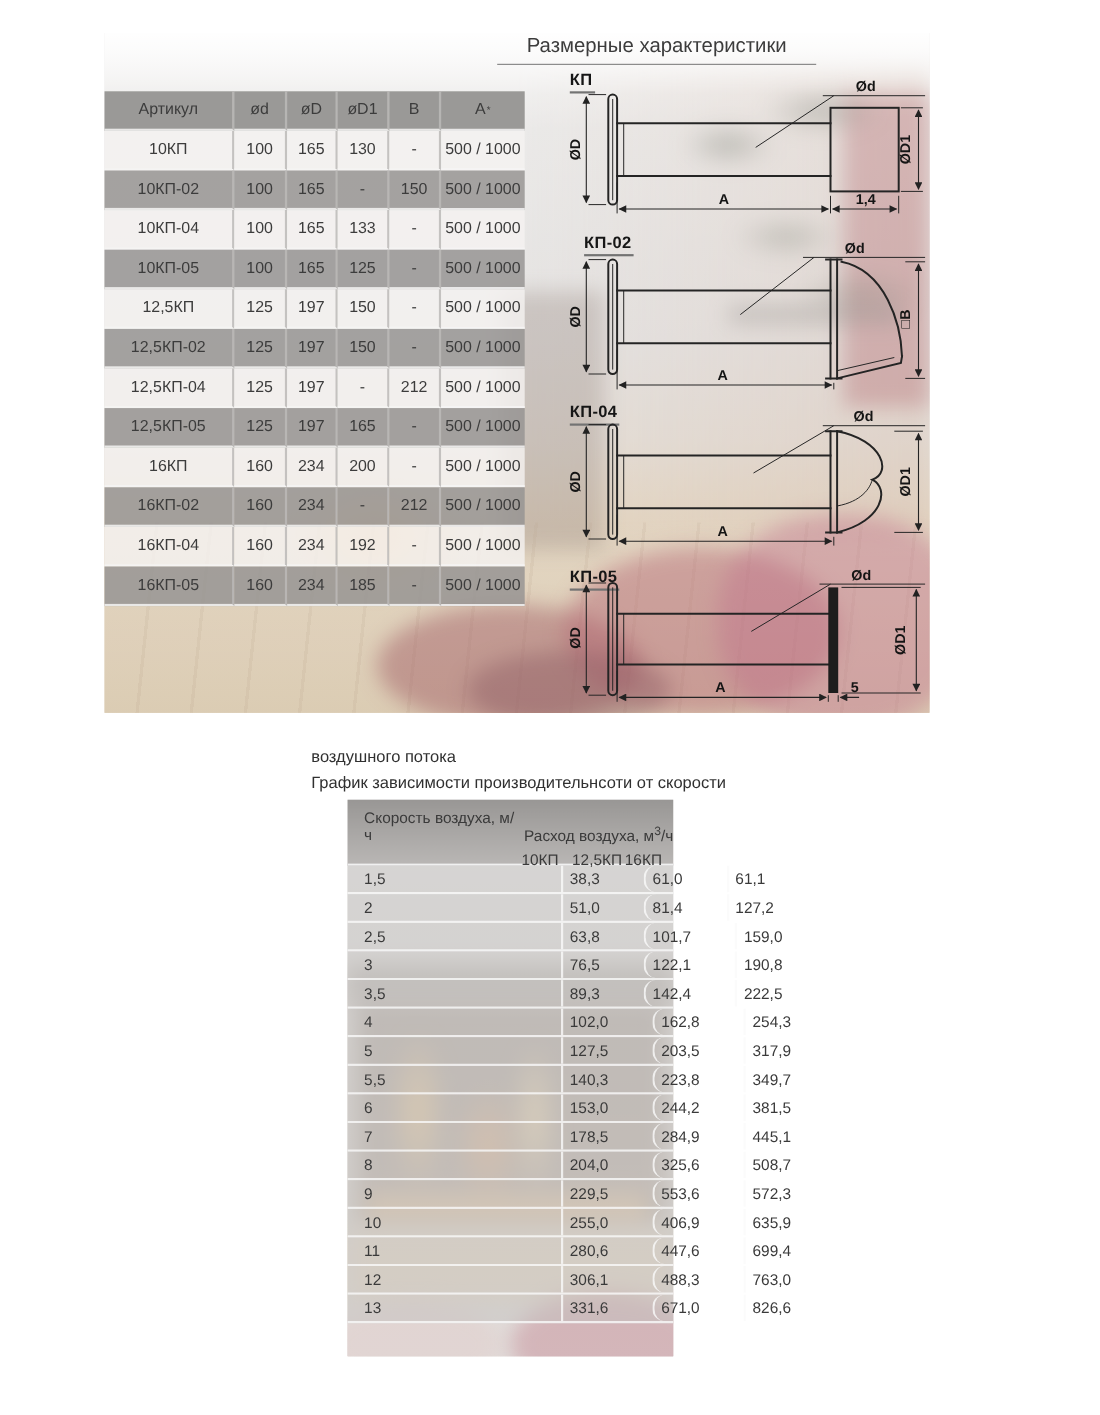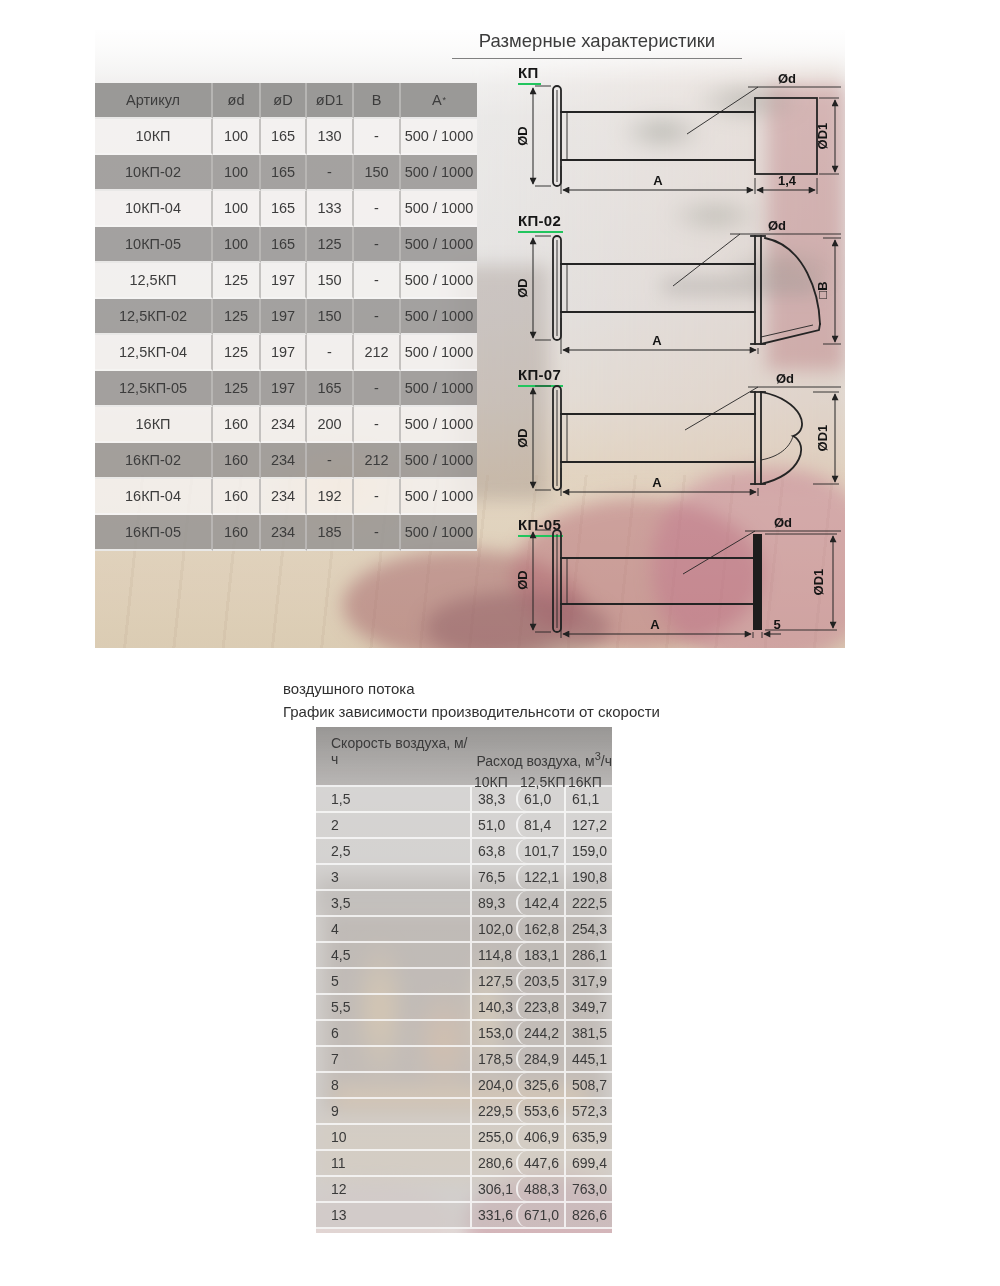--- a/index.html
+++ b/index.html
@@ -62,23 +62,23 @@
     border-right:2px solid rgba(188,186,184,0.85);border-bottom:2px solid rgba(246,245,244,0.85);}
   .dimtab .row>div:last-child{border-right:none;}
   .c0{width:118px;}.c1{width:48px;}.c2{width:46px;}.c3{width:47px;}.c4{width:47px;}.c5{width:76px;}
   .rh>div{background:rgba(147,145,143,0.92);}
   .rd>div{background:rgba(150,148,146,0.84);}
   .rl>div{background:rgba(245,243,241,0.8);}
   .supstar{font-size:9px;vertical-align:super;margin-left:1px;}
 
   
   .dlabel{z-index:5;font-size:15px;font-weight:700;color:#161616;}
-  .dlabel span{display:inline-block;border-bottom:2px solid #22c55e;padding:0 2px 2px 0;letter-spacing:.3px;}
+  .dlabel span{display:inline-block;border-bottom:2px solid #737373;padding:0 2px 2px 0;letter-spacing:.3px;}
   .lkp{left:518px;top:64px;}
-  .lkp02{left:518px;top:212px;}
+  .lkp02{left:531px;top:212px;}
   .lkp04{left:518px;top:366px;}
   .lkp05{left:518px;top:516px;}
   .dsvg{z-index:5;position:absolute;}
   .skp{left:515px;top:72px;}
   .skp02{left:515px;top:220px;}
   .skp04{left:515px;top:372px;}
   .skp05{left:515px;top:518px;}
   .th{stroke:#242424;stroke-width:1.8;fill:none;stroke-linecap:square;}
   .tn{stroke:#242424;stroke-width:0.9;fill:none;}
   .dim{stroke:#242424;stroke-width:1;fill:none;}
@@ -92,21 +92,21 @@
     border-bottom:2px solid rgba(250,250,250,0.9);}
   .fh1{display:flex;justify-content:space-between;}
   .fh1 .sl{flex:0 0 142px;padding-left:15px;}
   .fh1 .fl{margin-top:15px;}
   .fl sup{font-size:11px;}
   .fh2{display:flex;margin-top:5px;}
   .fh2 .m0{margin-left:158px;width:46px;}
   .fh2 .m1{width:48px;}
   .fh2 .m2{width:44px;}
   .fr{display:flex;height:26px;box-sizing:border-box;background:rgba(196,193,191,0.5);
-    border-bottom:2px solid rgba(250,250,250,0.8);}
+    border-bottom:2px solid rgba(250,250,250,0.8);gap:40px;}
   .fr>div{box-sizing:border-box;display:flex;align-items:center;}
   .f0{flex:0 0 154px;padding-left:15px;}
   .f1{width:46px;border-left:2px solid rgba(250,250,250,0.8);padding-left:6px;}
   .f2{width:48px;border-left:2px solid rgba(250,250,250,0.8);padding-left:6px;border-radius:11px;}
   .f3{width:48px;border-left:2px solid rgba(250,250,250,0.8);padding-left:6px;}
 </style>
 </head>
 <body>
 
 <div class="abs photo photo1">
@@ -231,21 +231,21 @@
       <div class="c1">160</div>
       <div class="c2">234</div>
       <div class="c3">185</div>
       <div class="c4">-</div>
       <div class="c5">500 / 1000</div>
     </div>
 </div>
 
 <div class="abs dlabel lkp"><span>КП</span></div>
 <div class="abs dlabel lkp02"><span>КП-02</span></div>
-<div class="abs dlabel lkp04"><span>КП-07</span></div>
+<div class="abs dlabel lkp04"><span>КП-04</span></div>
 <div class="abs dlabel lkp05"><span>КП-05</span></div>
 
 <svg class="dsvg skp" width="330" height="128" viewBox="0 0 330 128">
   <defs>
       <marker id="ar1" viewBox="0 0 10 10" refX="9" refY="5" markerWidth="9" markerHeight="7" orient="auto-start-reverse">
         <path d="M0,0L10,5L0,10z" fill="#222"></path>
       </marker>
     </defs>
   <rect x="38" y="14" width="8" height="100" rx="4" class="th"></rect>
   <line x1="42" y1="18" x2="42" y2="110" class="tn"></line>
@@ -434,26 +434,20 @@
       <div class="f2">142,4</div>
       <div class="f3">222,5</div>
     </div>
   <div class="fr">
       <div class="f0">4</div>
       <div class="f1">102,0</div>
       <div class="f2">162,8</div>
       <div class="f3">254,3</div>
     </div>
   <div class="fr">
-      <div class="f0">4,5</div>
-      <div class="f1">114,8</div>
-      <div class="f2">183,1</div>
-      <div class="f3">286,1</div>
-    </div>
-  <div class="fr">
       <div class="f0">5</div>
       <div class="f1">127,5</div>
       <div class="f2">203,5</div>
       <div class="f3">317,9</div>
     </div>
   <div class="fr">
       <div class="f0">5,5</div>
       <div class="f1">140,3</div>
       <div class="f2">223,8</div>
       <div class="f3">349,7</div>

